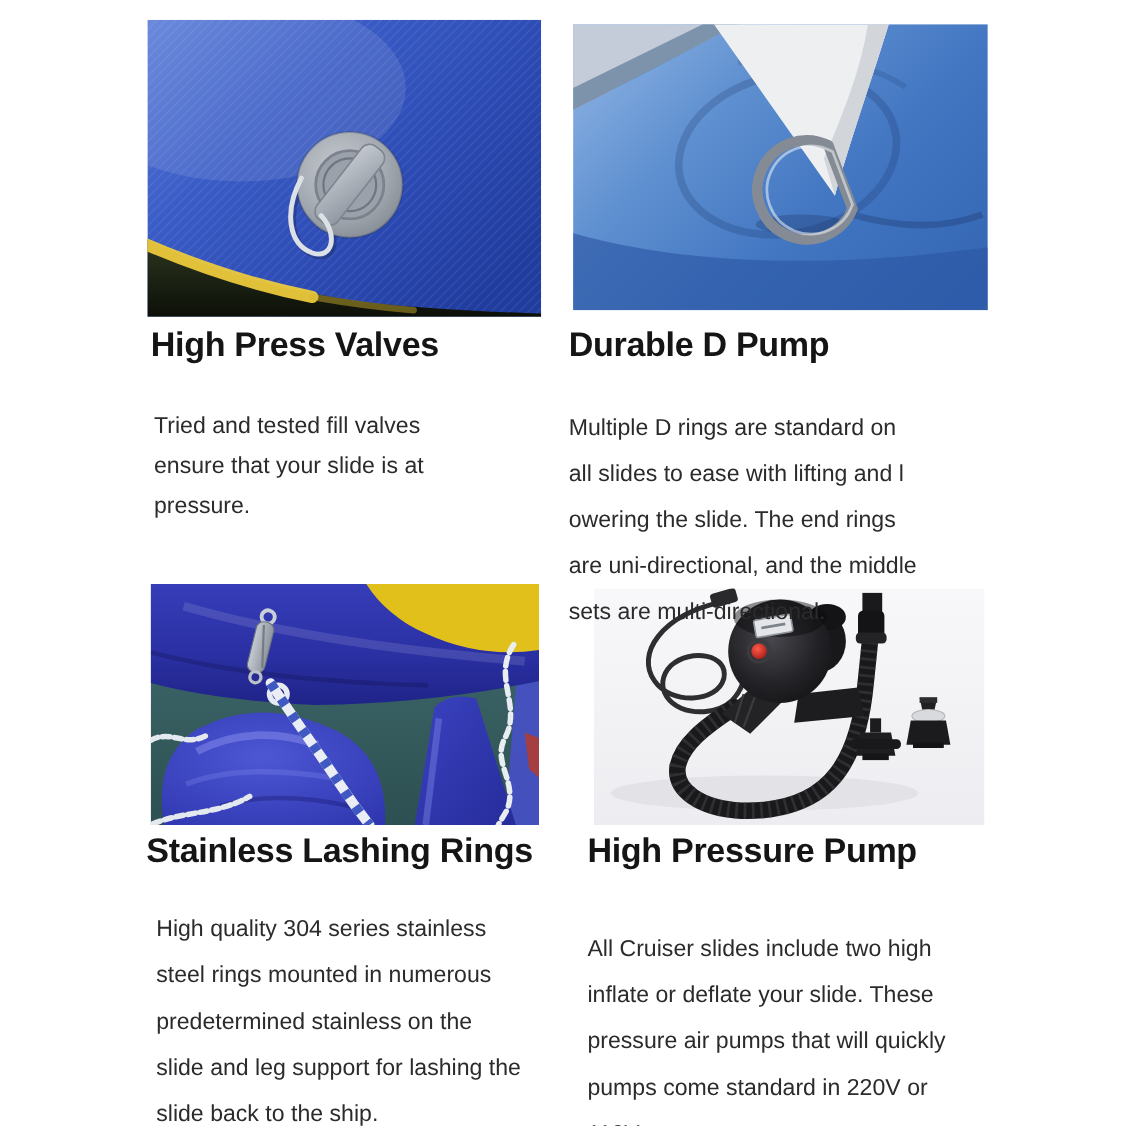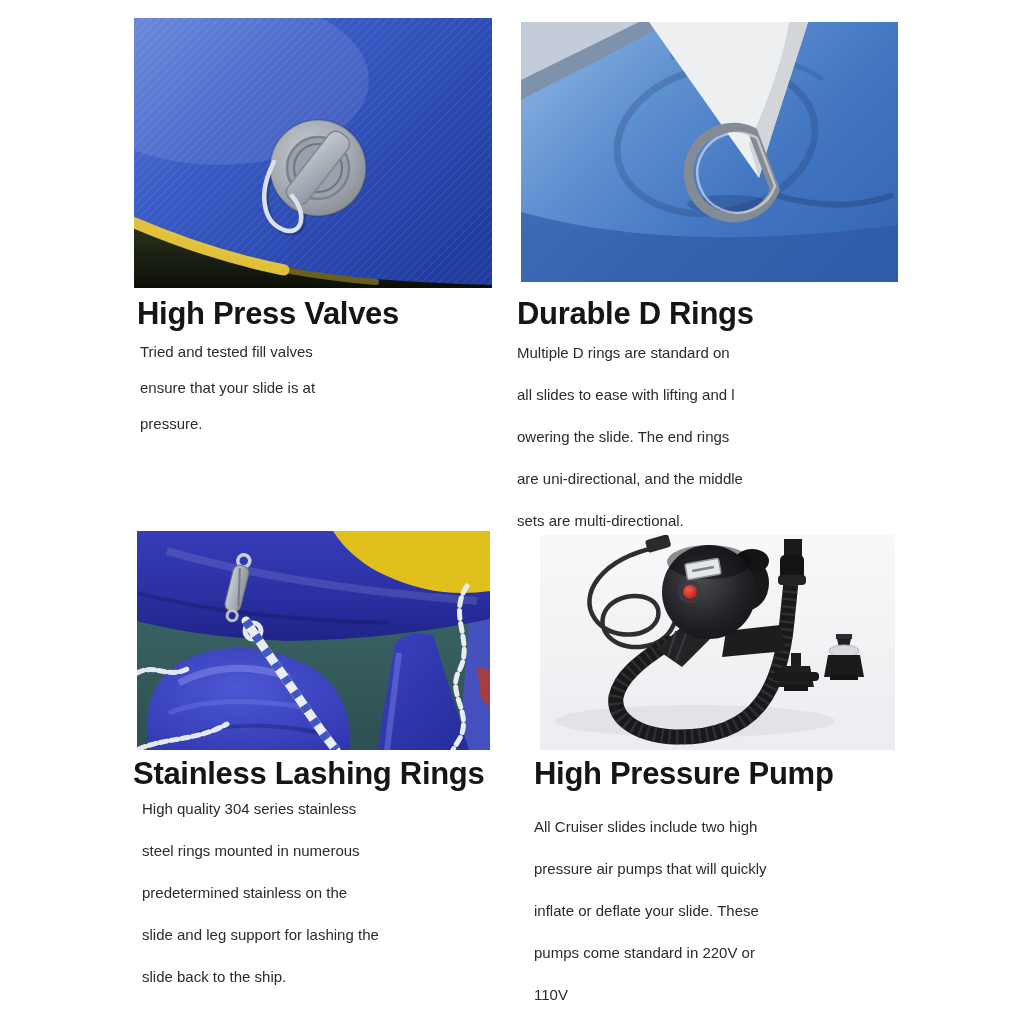--- a/index.html
+++ b/index.html
@@ -1,21 +1,21 @@
 <!DOCTYPE html>
 <html><head>
 <meta charset="utf-8">
 <style>
   html,body{margin:0;padding:0;background:#ffffff;}
   .canvas{position:relative;width:1024px;height:1024px;background:#ffffff;overflow:hidden;
           font-family:"Liberation Sans", sans-serif;}
   .photo{position:absolute;display:block;}
   .feature-title{position:absolute;font-weight:700;font-size:31px;color:#151515;
                  letter-spacing:-0.3px;white-space:nowrap;}
-  .textblock{position:absolute;font-size:15px;color:#2b2b2b;}
+  .textblock{position:absolute;font-size:21px;color:#2b2b2b;margin-top:36px;}
   .textblock div{white-space:nowrap;}
   .lh36 div{line-height:36px;height:36px;}
   .lh42 div{line-height:42px;height:42px;}
 </style>
 </head>
 <body>
 
 <div class="canvas">
 
   <svg class="photo" style="left:134px;top:18px;" width="358" height="270" viewBox="0 0 358 270">
@@ -200,40 +200,40 @@
     </g>
   </svg>
 
   <div class="feature-title" style="left:137px;top:296px;">High Press Valves</div>
   <div class="textblock lh36" style="left:140px;top:334px;">
     <div>Tried and tested fill valves</div>
     <div>ensure that your slide is at</div>
     <div>pressure.</div>
   </div>
 
-  <div class="feature-title" style="left:517px;top:296px;">Durable D Rings</div>
+  <div class="feature-title" style="left:517px;top:296px;">Durable D Pump</div>
   <div class="textblock lh42" style="left:517px;top:332px;">
     <div>Multiple D rings are standard on</div>
     <div>all slides to ease with lifting and l</div>
     <div>owering the slide. The end rings</div>
     <div>are uni-directional, and the middle</div>
     <div>sets are multi-directional.</div>
   </div>
 
   <div class="feature-title" style="left:133px;top:756px;">Stainless Lashing Rings</div>
   <div class="textblock lh42" style="left:142px;top:788px;">
     <div>High quality 304 series stainless</div>
     <div>steel rings mounted in numerous</div>
     <div>predetermined stainless on the</div>
     <div>slide and leg support for lashing the</div>
     <div>slide back to the ship.</div>
   </div>
 
   <div class="feature-title" style="left:534px;top:756px;">High Pressure Pump</div>
   <div class="textblock lh42" style="left:534px;top:806px;">
     <div>All Cruiser slides include two high</div>
+    <div>inflate or deflate your slide. These</div>
     <div>pressure air pumps that will quickly</div>
-    <div>inflate or deflate your slide. These</div>
     <div>pumps come standard in 220V or</div>
     <div>110V</div>
   </div>
 
 </div>
 
 </body></html>

